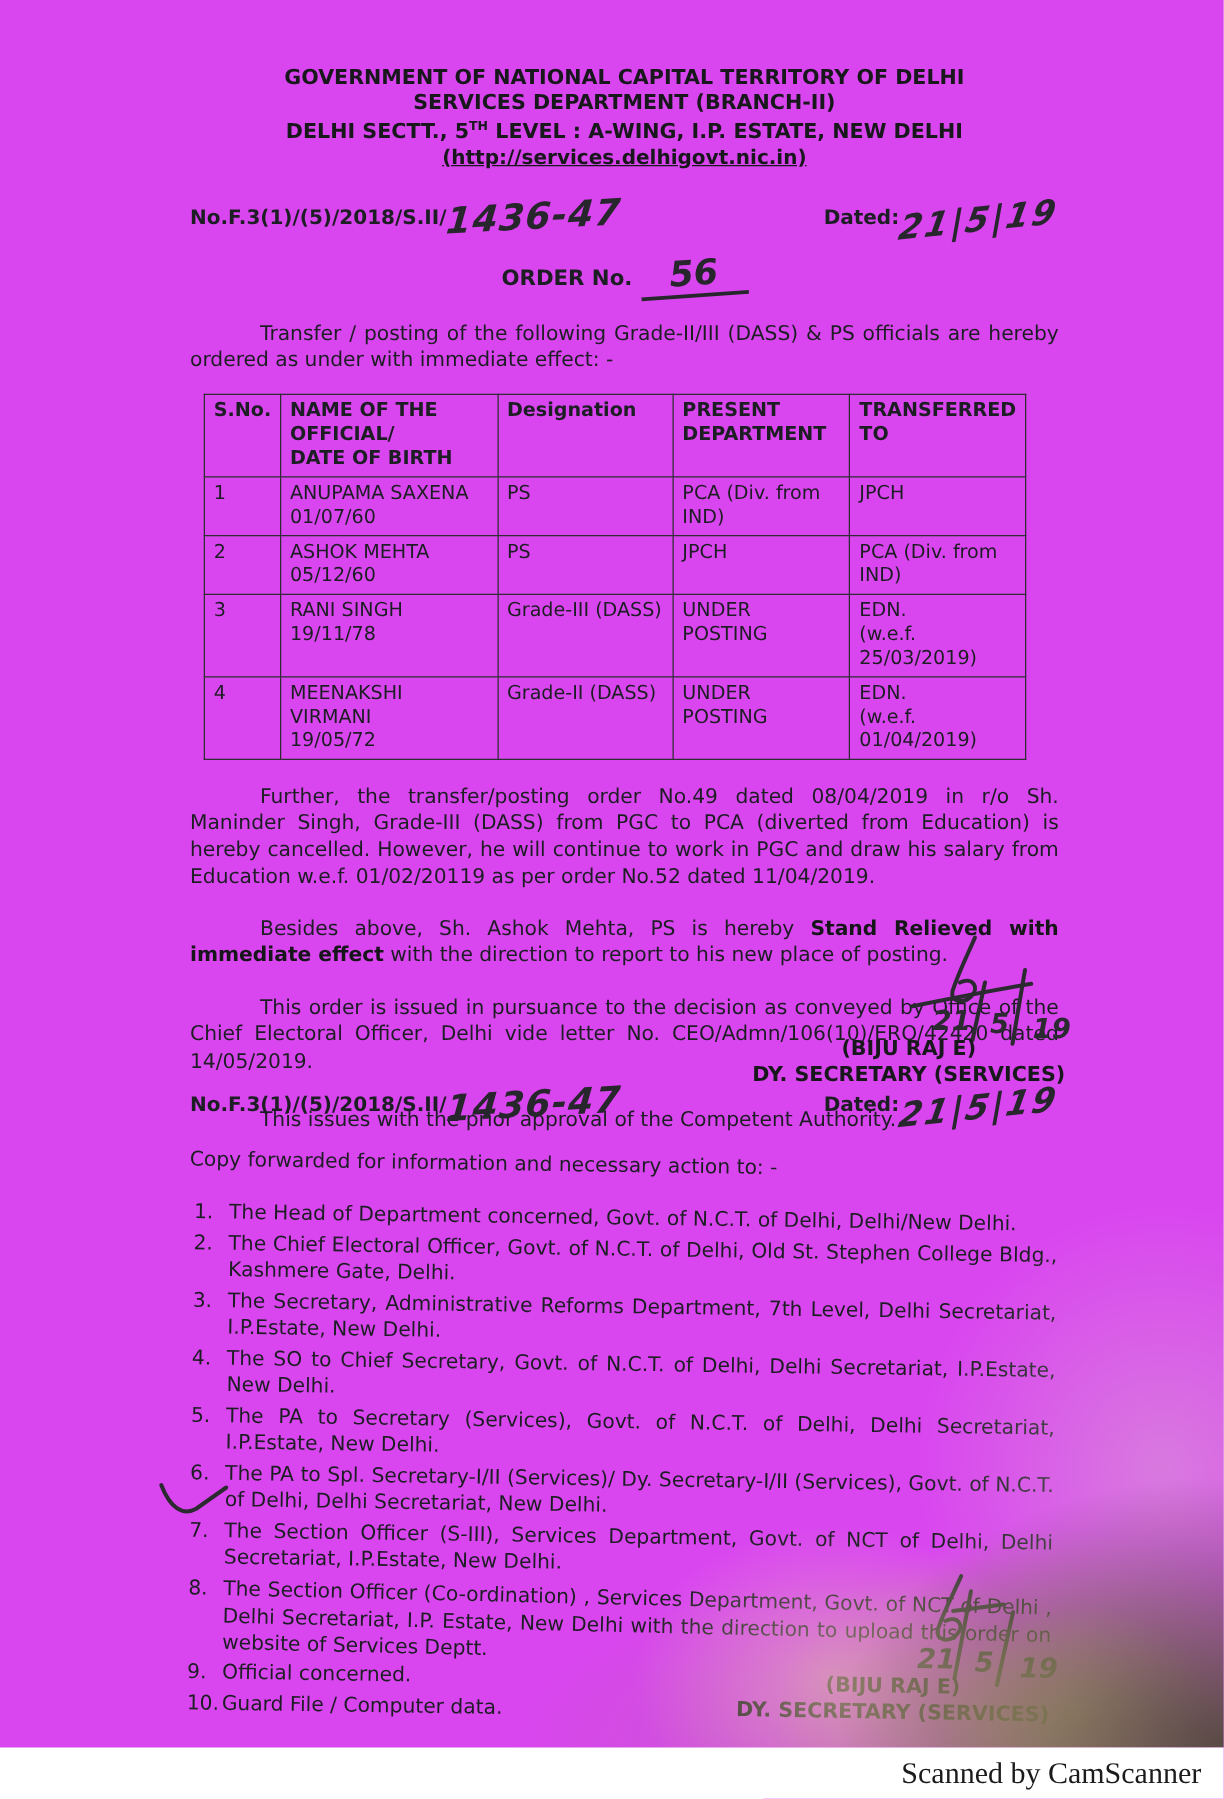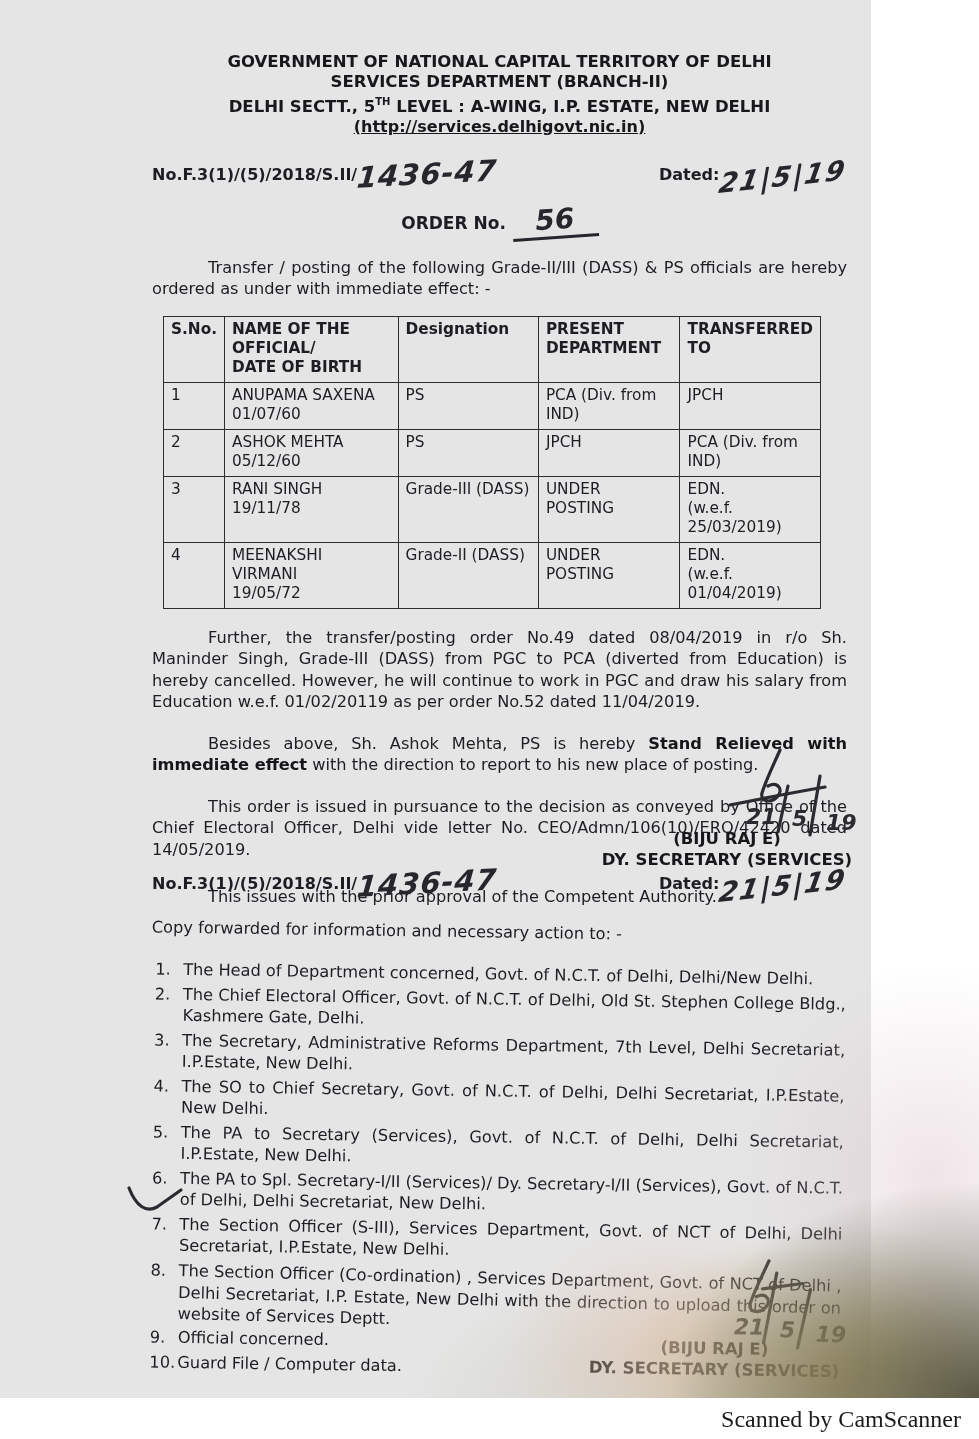--- a/index.html
+++ b/index.html
@@ -1,17 +1,17 @@
 <!DOCTYPE html>
 <html><head>
 <meta charset="utf-8">
 <style>
   html,body{margin:0;padding:0;}
   body{width:979px;height:1439px;overflow:hidden;background:#ffffff;}
-  .page{position:relative;width:871px;height:1439px;background:#e5e5e5;
+  .page{position:relative;width:979px;height:1439px;background:#d946ef;
         font-family:"DejaVu Sans",sans-serif;color:#1d1d24;}
   .content{position:absolute;left:152px;top:0;width:695px;}
 
   
   .doc-header{margin-top:52px;text-align:center;font-weight:bold;
               font-size:16.5px;line-height:20px;color:#17171c;}
   .doc-header .hl{margin:0;}
   .doc-header .sup{vertical-align:super;font-size:10px;}
   .doc-header .url{text-decoration:underline;font-size:16px;}
 

